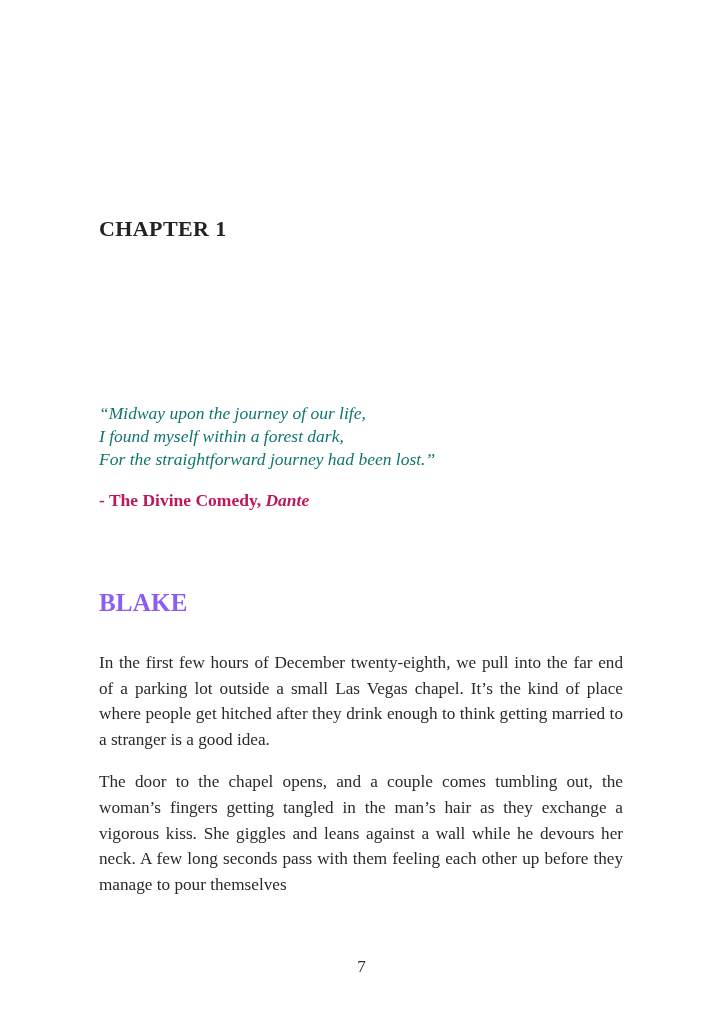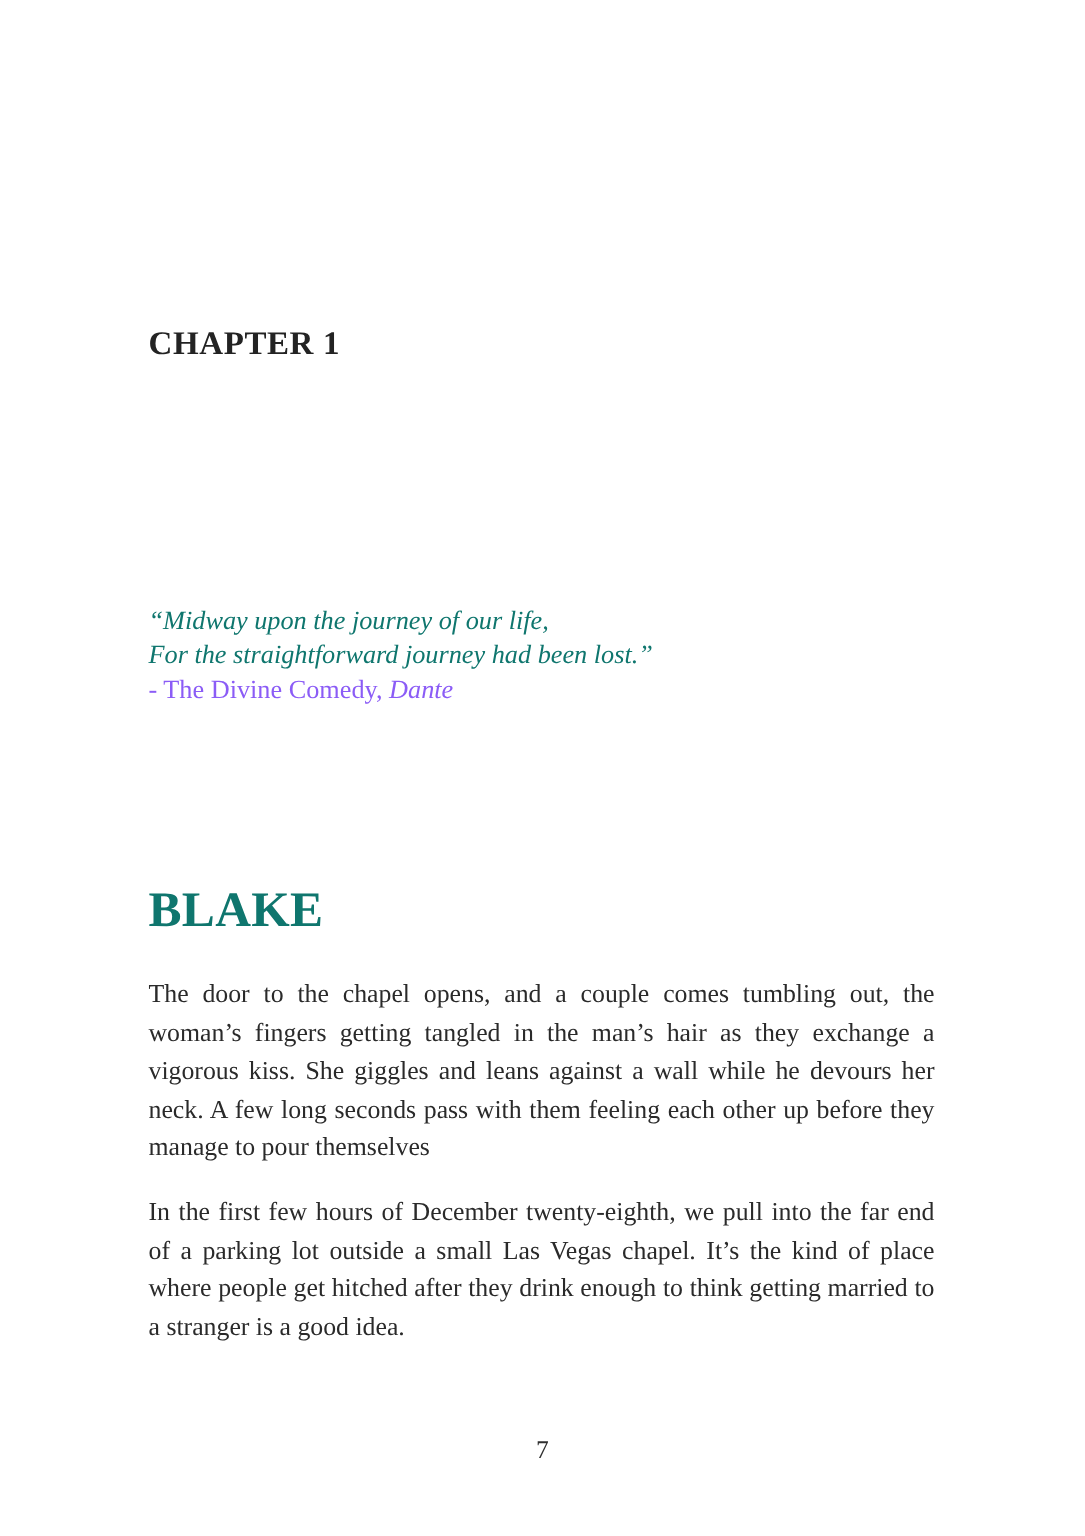--- a/index.html
+++ b/index.html
@@ -44,44 +44,46 @@
 
   .epigraph-line {
     font-style: italic;
     font-size: 17.5px;
     line-height: 23px;
     color: #0f766e;
     white-space: nowrap;
   }
 
   .epigraph-attribution {
+    margin-top: 18px;
     font-size: 17.5px;
     line-height: 23px;
-    color: #8b5cf6;
+    color: #be185d;
     white-space: nowrap;
+    font-weight: bold;
   }
 
   .epigraph-attribution .work {
     font-style: normal;
   }
 
   .epigraph-attribution .author {
     font-style: italic;
   }
 
   
   .pov-heading {
     position: absolute;
     left: 99px;
     top: 589px;
-    font-size: 33px;
+    font-size: 25px;
     font-weight: bold;
     letter-spacing: 0.2px;
     line-height: 1.15;
-    color: #0f766e;
+    color: #8b5cf6;
     white-space: nowrap;
   }
 
   
   .body-copy {
     position: absolute;
     left: 99px;
     top: 650px;
     width: 524px;
   }
@@ -114,26 +116,27 @@
 </style>
 </head>
 <body>
 
 <div class="page">
 
   <div class="chapter-heading">CHAPTER 1</div>
 
   <div class="epigraph">
     <div class="epigraph-line">“Midway upon the journey of our life,</div>
+    <div class="epigraph-line">I found myself within a forest dark,</div>
     <div class="epigraph-line">For the straightforward journey had been lost.”</div>
     <div class="epigraph-attribution"><span class="work">- The Divine Comedy, </span><span class="author">Dante</span></div>
   </div>
 
   <div class="pov-heading">BLAKE</div>
 
   <div class="body-copy">
+    <p class="body-paragraph">In the first few hours of December twenty-eighth, we pull into the far end of a parking lot outside a small Las Vegas chapel. It’s the kind of place where people get hitched after they drink enough to think getting married to a stranger is a good idea.</p>
     <p class="body-paragraph">The door to the chapel opens, and a couple comes tumbling out, the woman’s fingers getting tangled in the man’s hair as they exchange a vigorous kiss. She giggles and leans against a wall while he devours her neck. A few long seconds pass with them feeling each other up before they manage to pour themselves</p>
-    <p class="body-paragraph">In the first few hours of December twenty-eighth, we pull into the far end of a parking lot outside a small Las Vegas chapel. It’s the kind of place where people get hitched after they drink enough to think getting married to a stranger is a good idea.</p>
   </div>
 
   <div class="folio">7</div>
 
 </div>
 
 </body></html>

